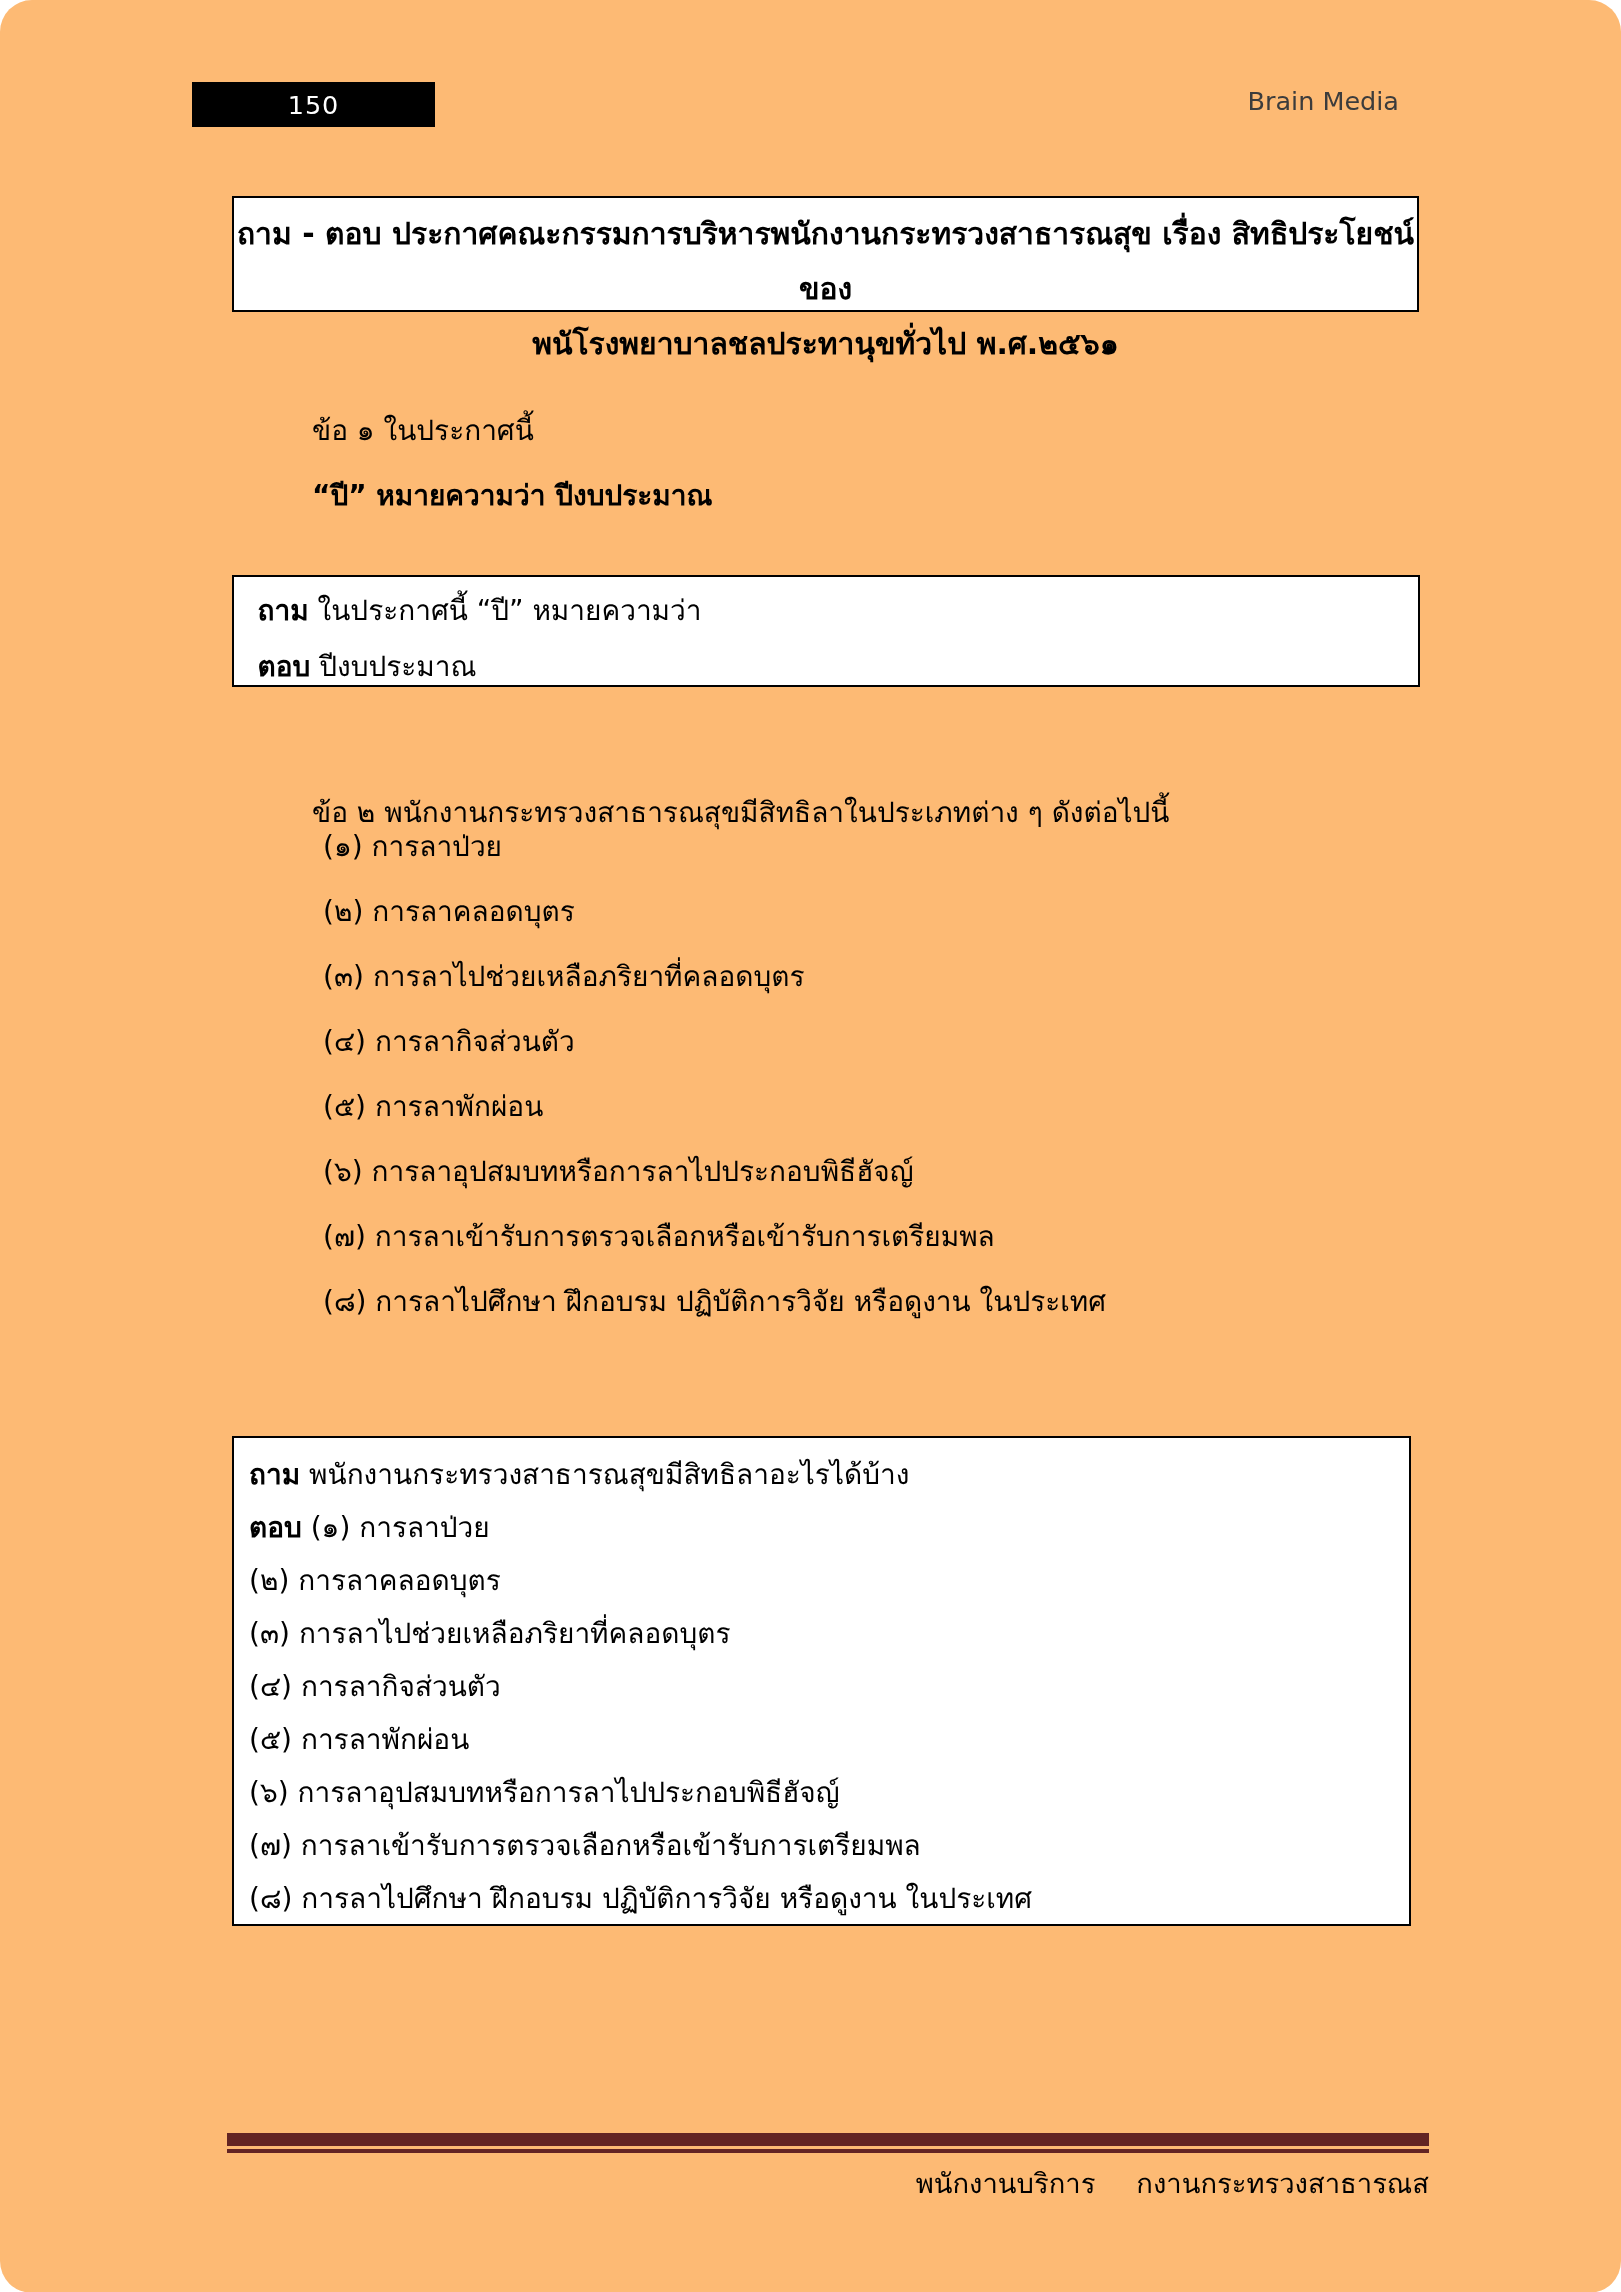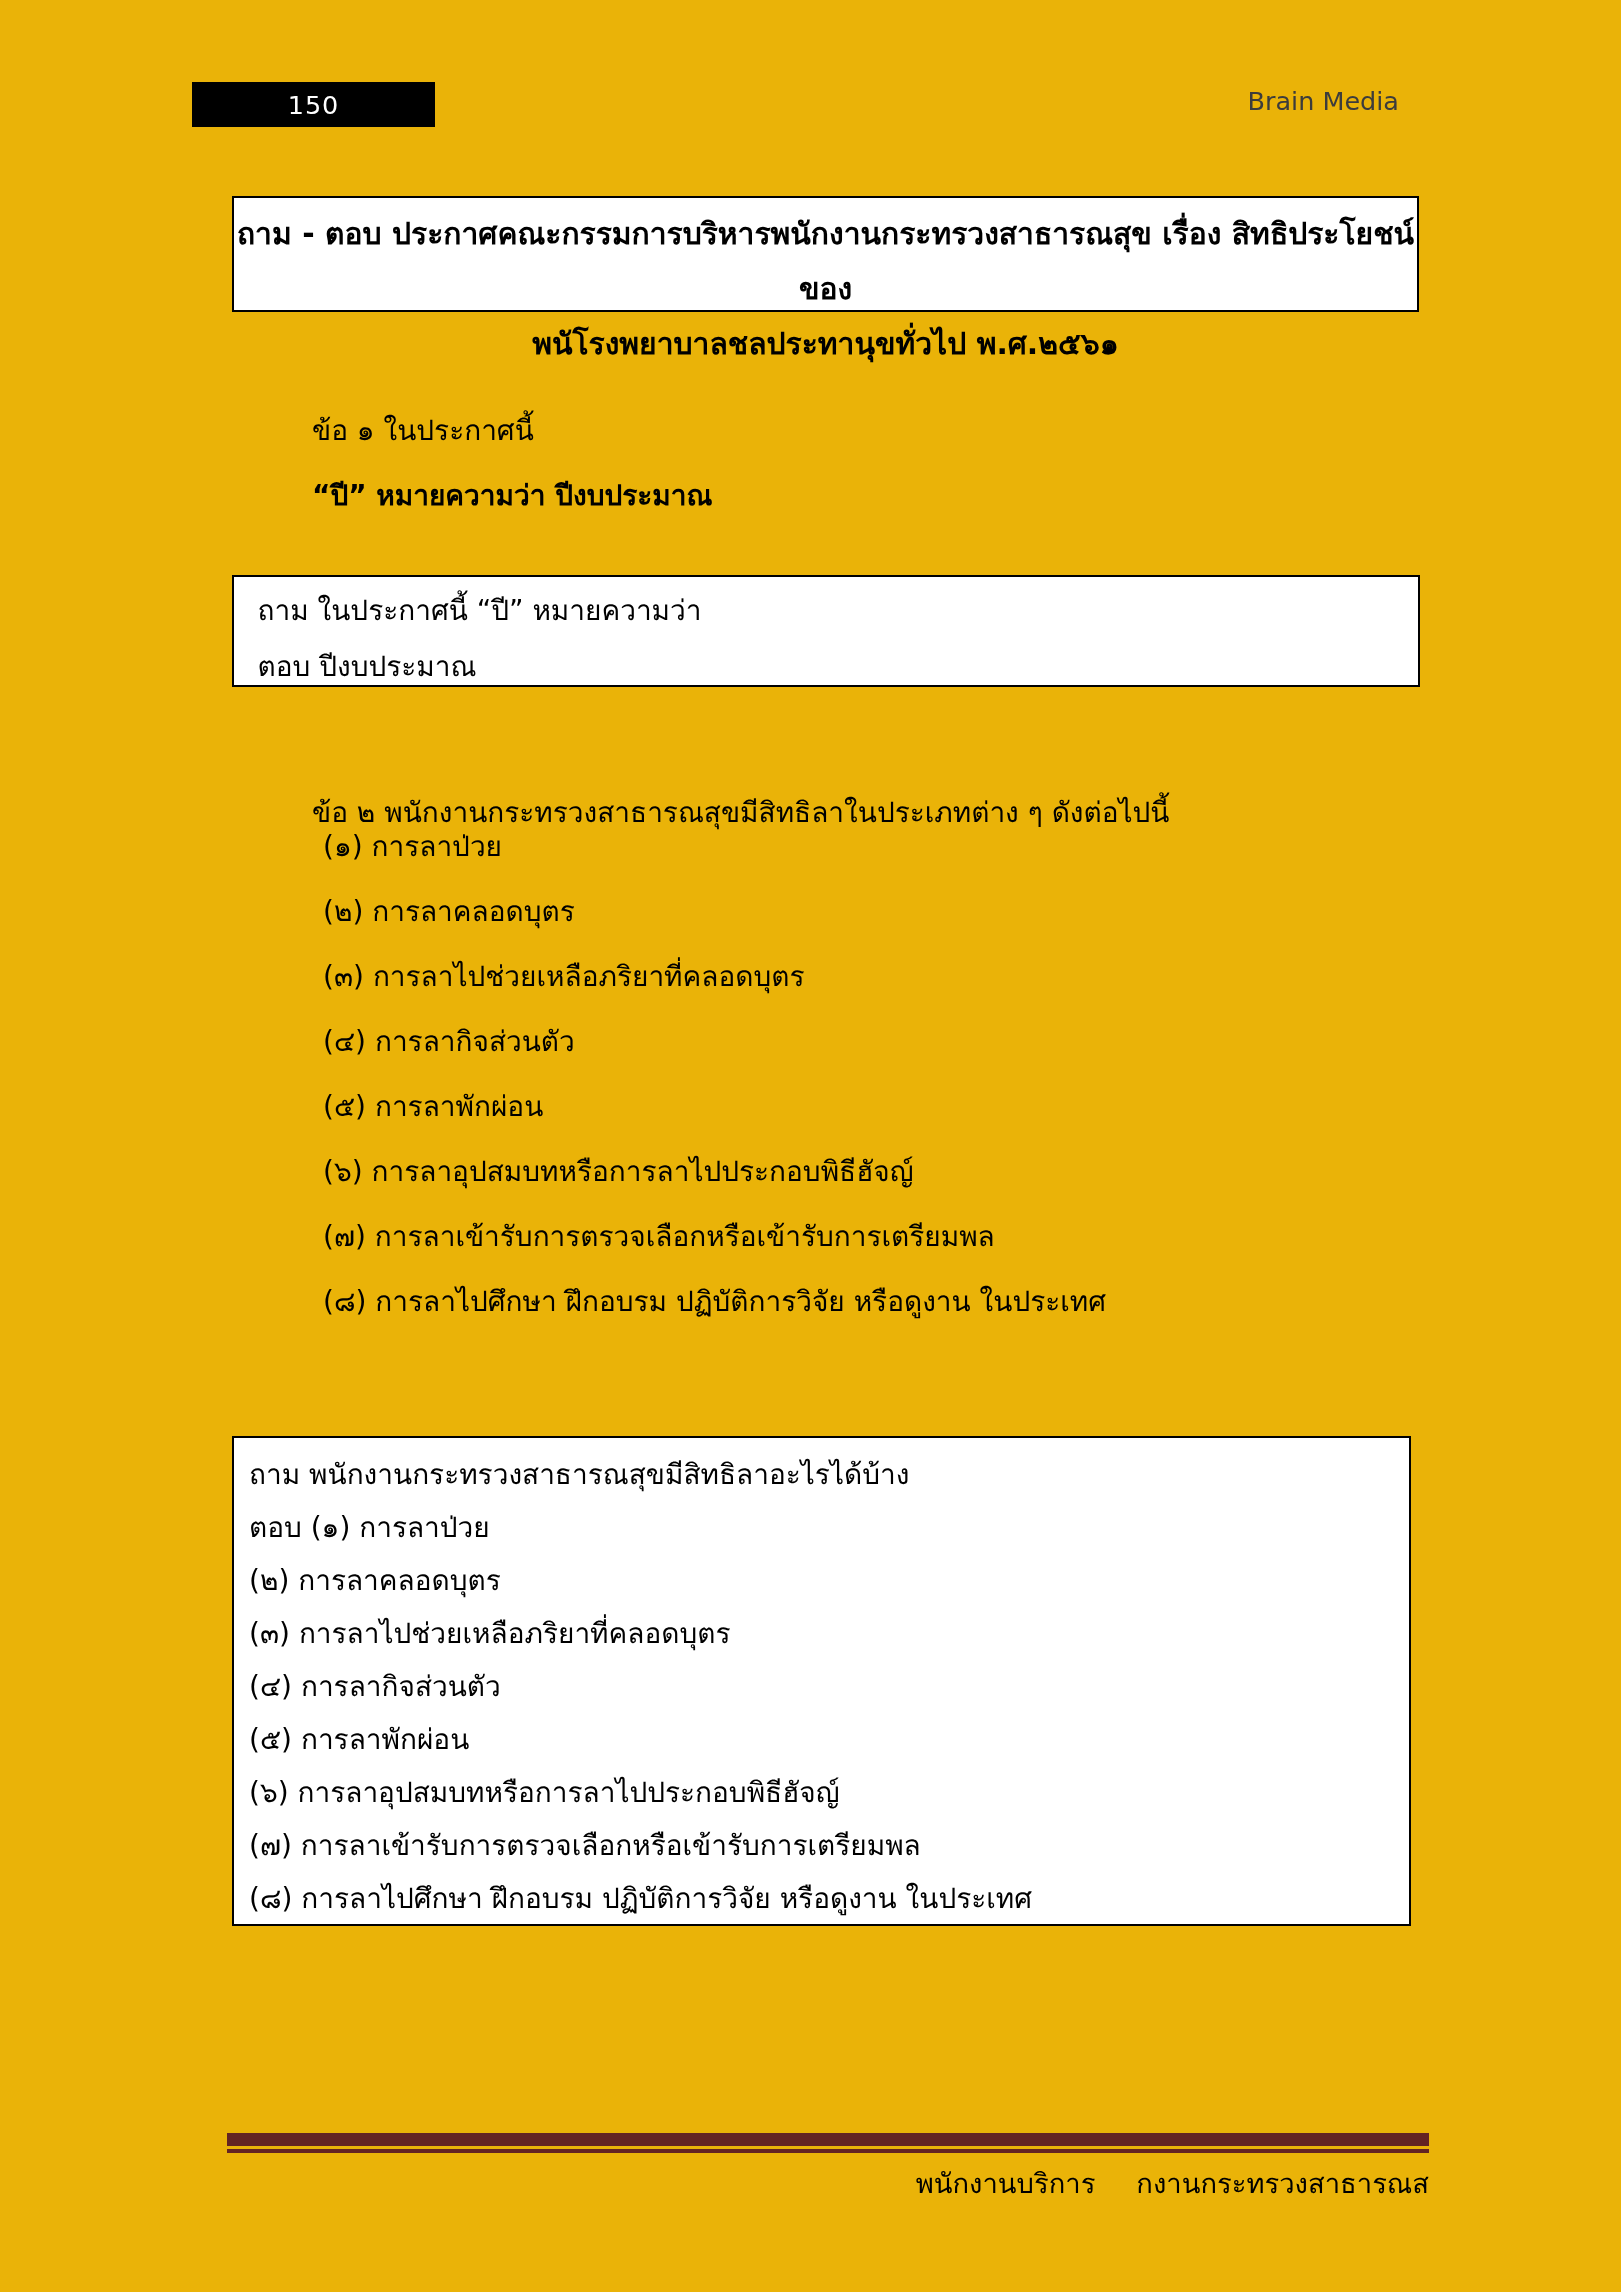--- a/index.html
+++ b/index.html
@@ -2,21 +2,21 @@
 <html><head>
 <meta charset="utf-8">
 <style>
   html, body { margin: 0; padding: 0; }
   body {
     width: 1621px; height: 2293px;
     background: #ffffff;
     font-family: "DejaVu Sans", "Liberation Sans", sans-serif;
     color: #000000;
   }
-  .page { position: relative; width: 1621px; height: 2293px; background: #eab308; overflow: hidden; }
+  .page { position: relative; width: 1621px; height: 2293px; background: #fdba74; overflow: hidden; border-radius: 32px; }
 
   
   .page-num-box {
     position: absolute; left: 192px; top: 82px; width: 243px; height: 45px;
     background: #000000; color: #ffffff;
     display: flex; align-items: center; justify-content: center;
     font-size: 25.5px; letter-spacing: 1px;
   }
   .brand {
     position: absolute; right: 222px; top: 86px;
@@ -33,21 +33,21 @@
   .title-box .t-line:first-child { margin-top: 7.8px; }
 
   .qa-box-1 { top: 575px; height: 108px; padding-left: 23.5px; width: 1160px; font-size: 28px; }
   .qa-box-1 .qa-line { line-height: 56px; }
   .qa-box-1 .qa-line:first-child { margin-top: 5.9px; }
 
   .qa-box-2 { top: 1436px; height: 486px; padding-left: 15px; width: 1160px; font-size: 28px; }
   .qa-box-2 .qa-line { line-height: 53px; }
   .qa-box-2 .qa-line:first-child { margin-top: 9.8px; }
 
-  .bold { font-weight: normal; }
+  .bold { font-weight: bold; }
 
   
   .para { position: absolute; left: 312px; font-size: 28px; white-space: nowrap; margin-top: 24px; }
   .sec1-heading { top: 384px; }
   .sec1-body   { top: 449px; font-weight: bold; }
   .sec2-heading { top: 766px; }
 
   .leave-list { position: absolute; left: 323px; top: 814px; font-size: 28px; }
   .leave-list .list-item { line-height: 65px; white-space: nowrap; }
 

